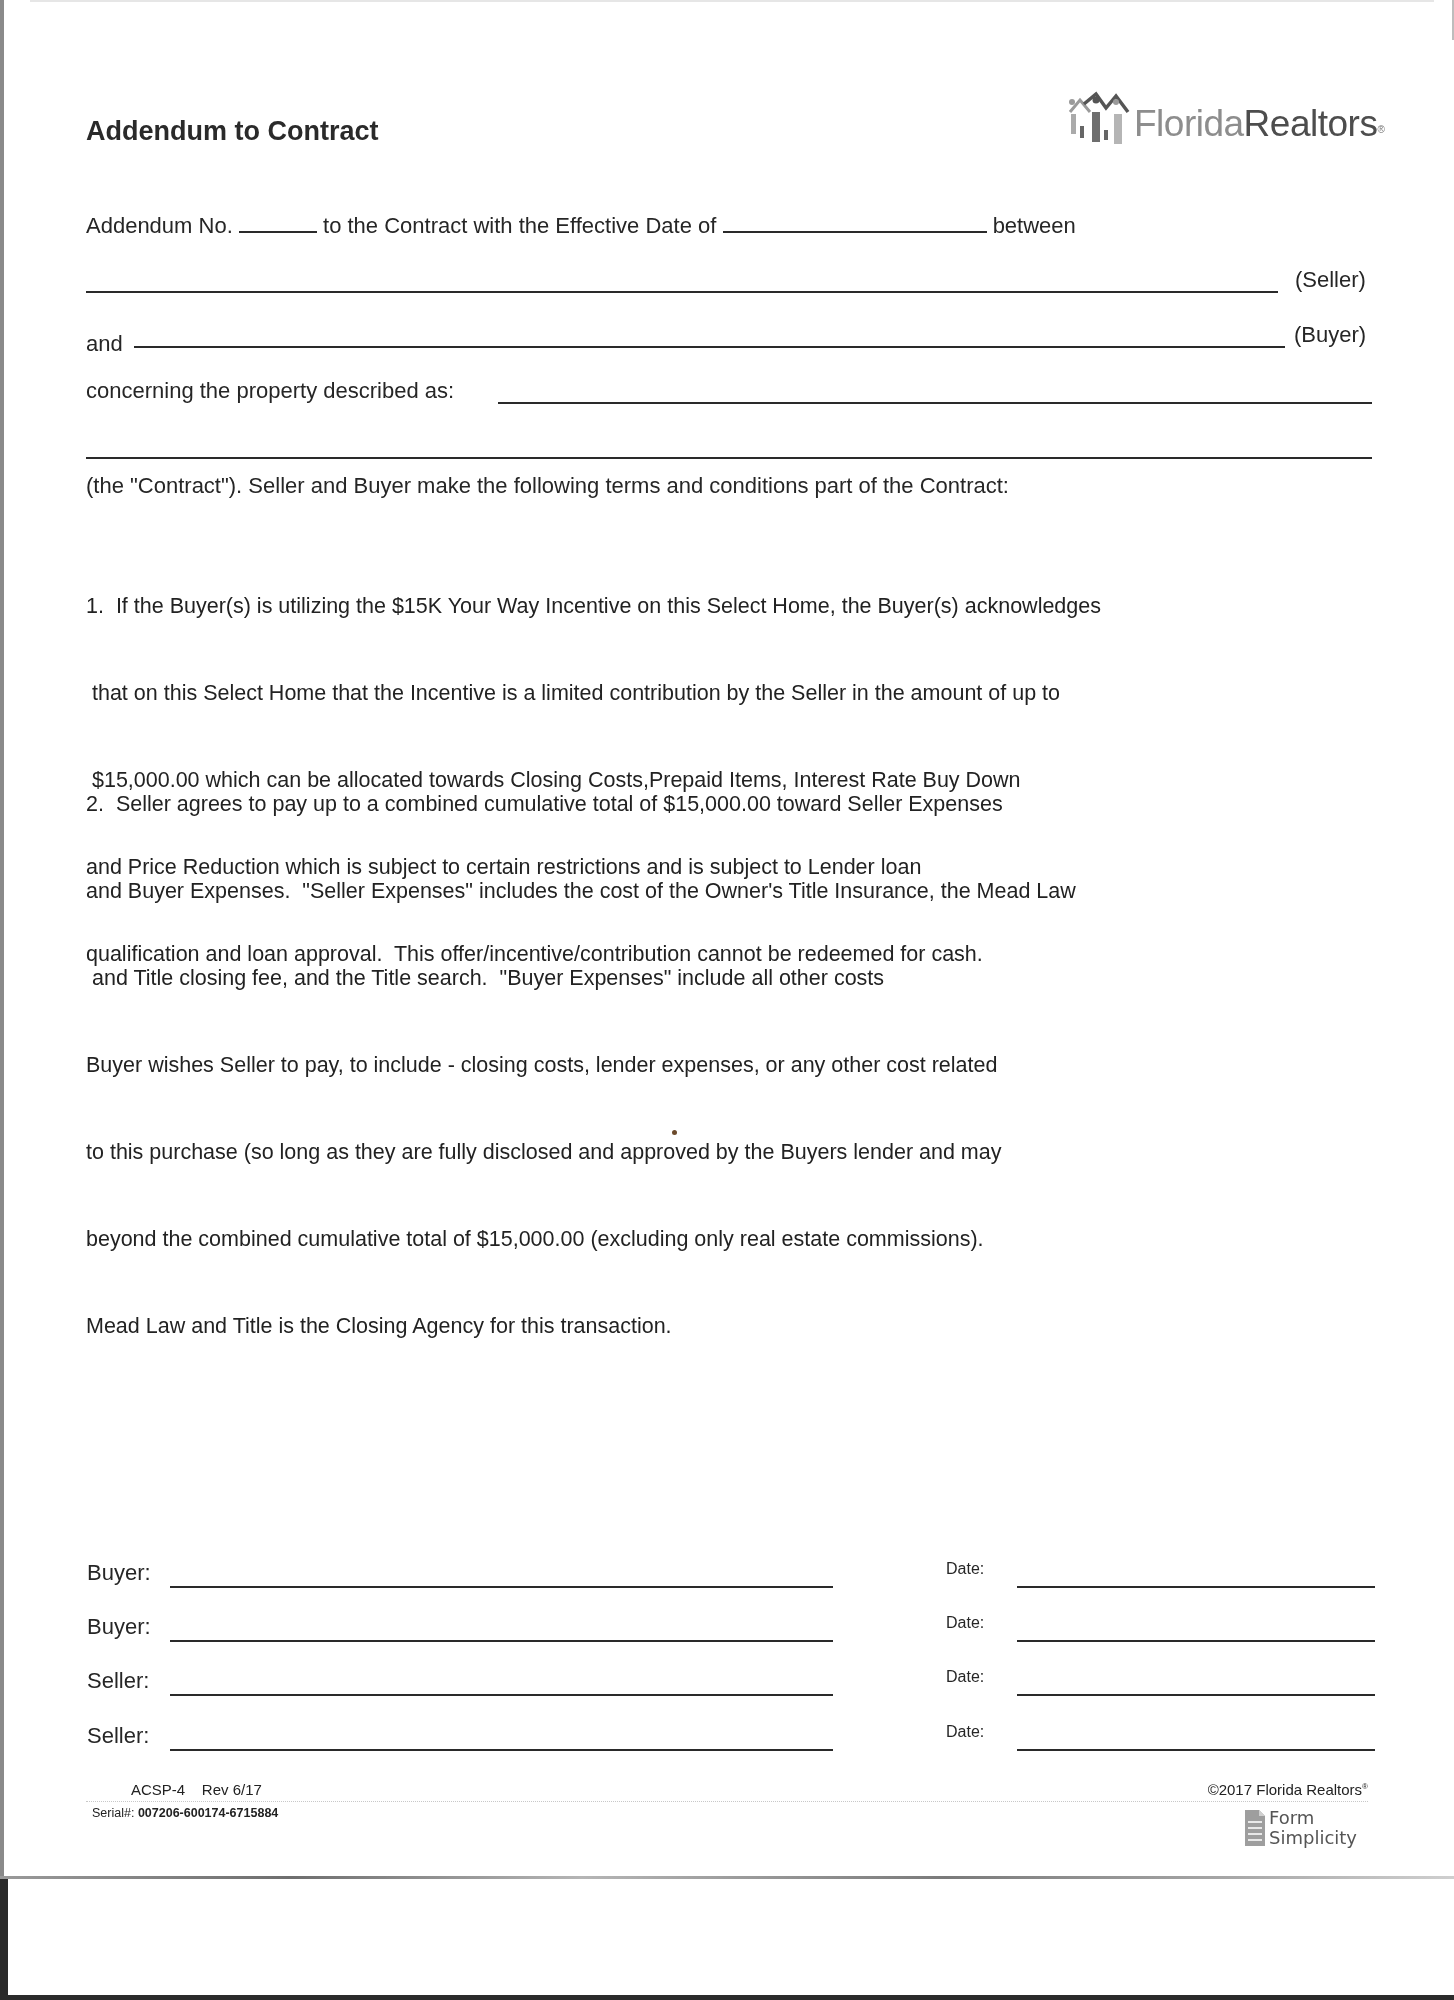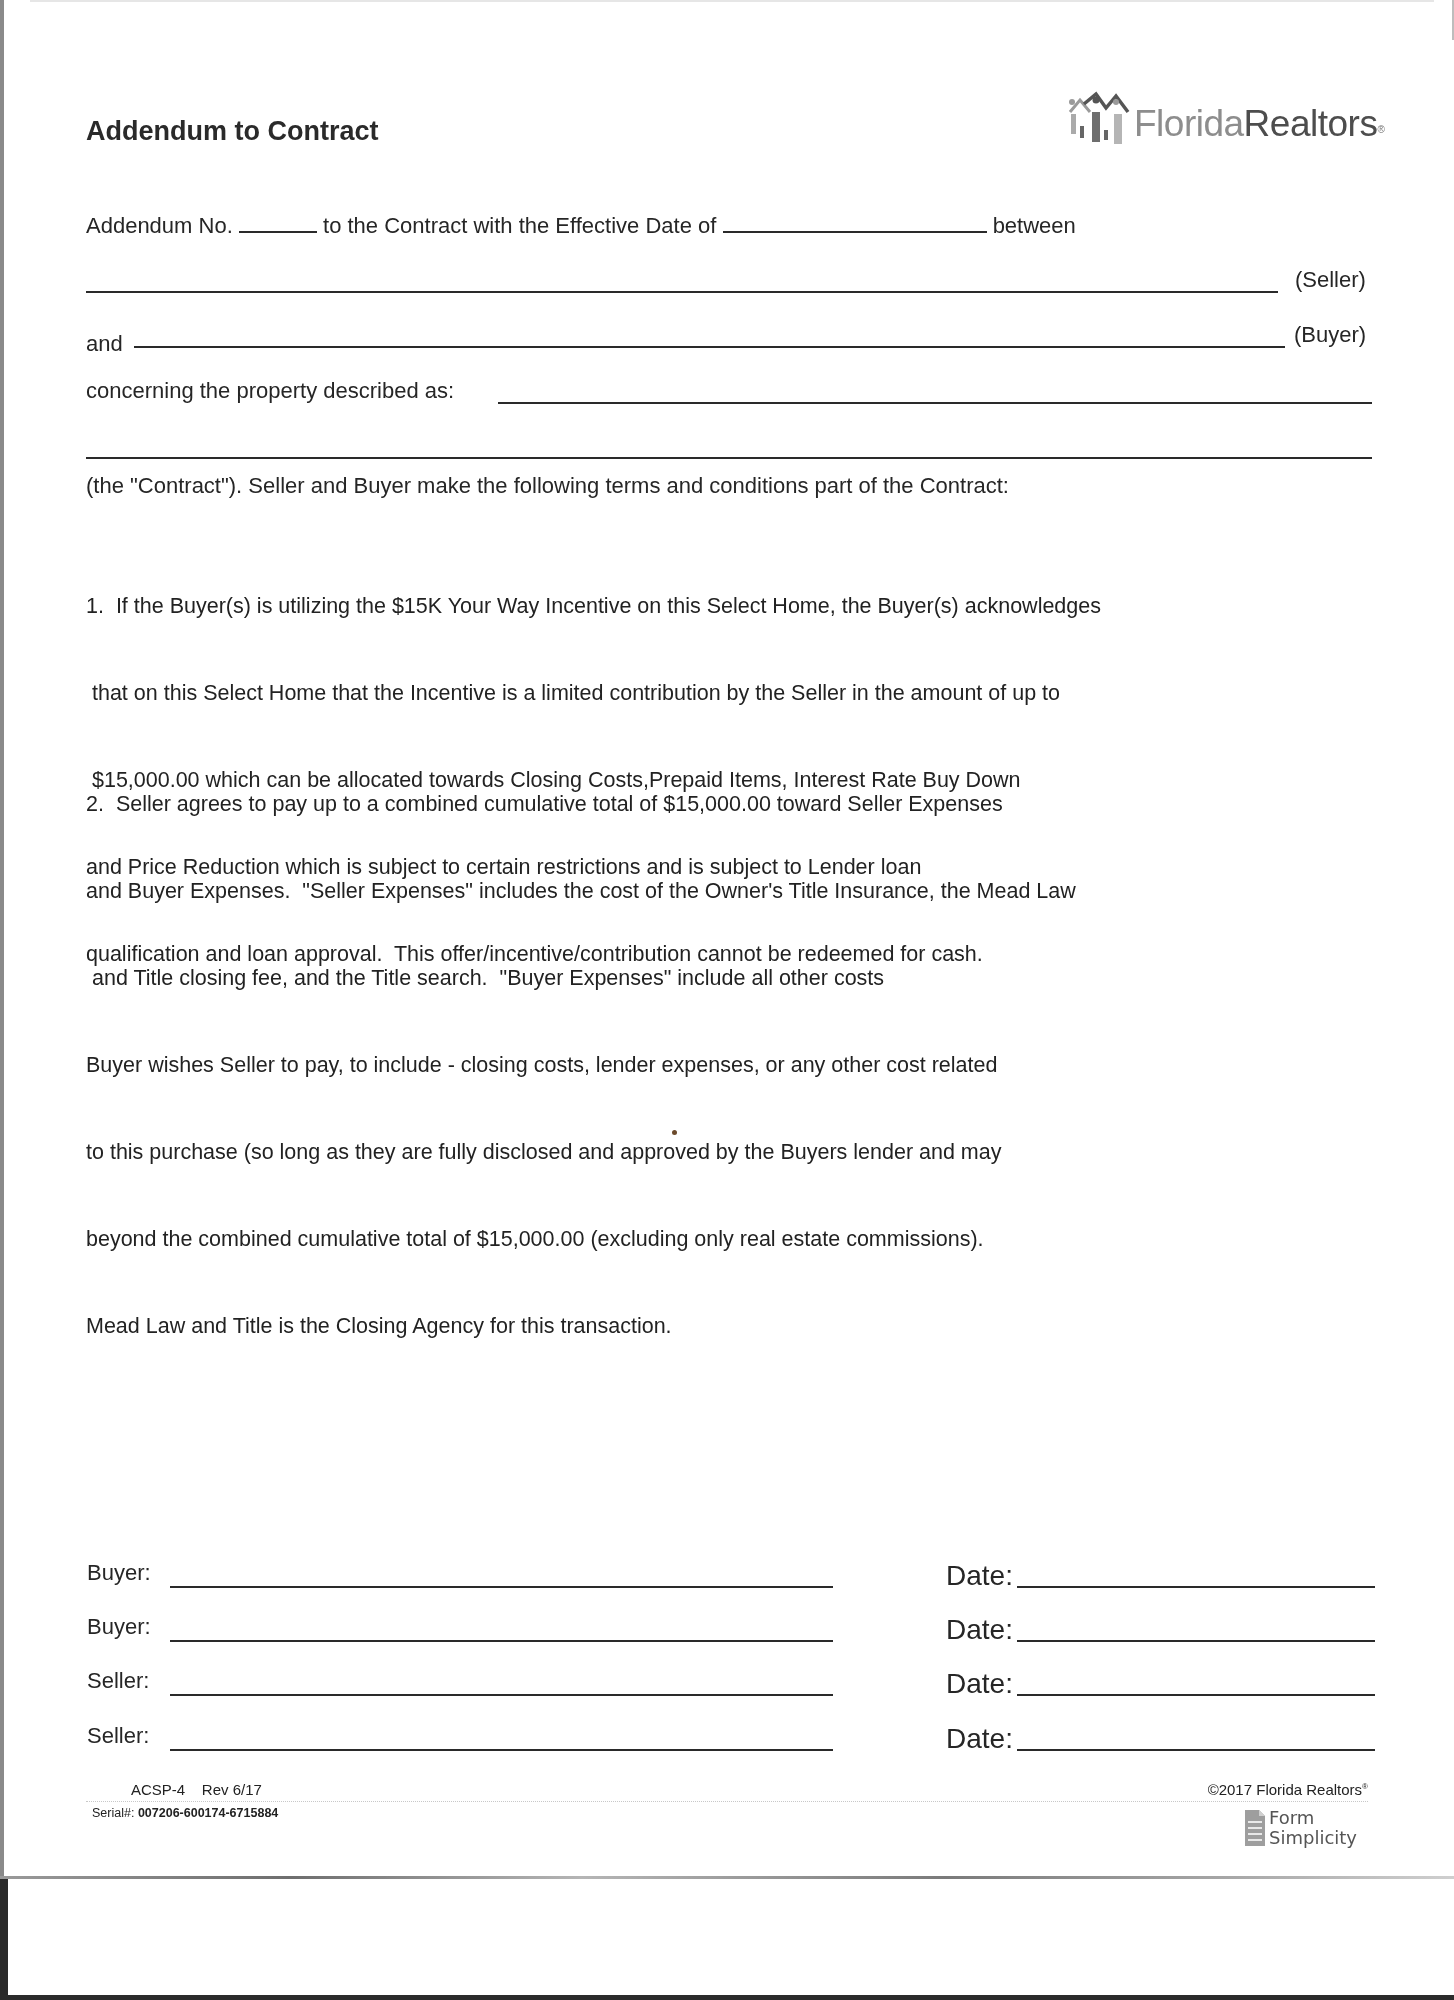--- a/index.html
+++ b/index.html
@@ -27,21 +27,21 @@
 
   .line { position: absolute; font-size: 22px; line-height: 26px; white-space: nowrap; color: #262626; }
   .blank { display: inline-block; border-bottom: 2px solid #2a2a2a; height: 20px; vertical-align: baseline; }
   .rule { position: absolute; height: 0; border-top: 2px solid #2a2a2a; }
 
   .para { position: absolute; left: 86px; font-size: 21.5px; line-height: 29px; color: #222; white-space: pre; }
 
   .sig-row { position: absolute; left: 0; width: 1187px; height: 30px; }
   .sig-label { position: absolute; left: 87px; font-size: 22px; color: #262626; }
   .sig-line { position: absolute; left: 170px; width: 663px; top: 26px; border-top: 2px solid #2a2a2a; }
-  .date-label { position: absolute; left: 946px; font-size: 28px; color: #262626; }
+  .date-label { position: absolute; left: 946px; font-size: 16px; color: #262626; }
   .date-line { position: absolute; left: 1017px; width: 358px; top: 26px; border-top: 2px solid #2a2a2a; }
 
   .form-code { position: absolute; left: 131px; top: 1781px; font-size: 15px; color: #222; white-space: pre; }
   .footer-rule { position: absolute; left: 86px; right: 86px; top: 1801px; border-top: 1px dotted #c8c8c8; }
   .serial { position: absolute; left: 92px; top: 1806px; font-size: 12.5px; color: #222; }
   .serial b { font-weight: bold; }
   .copyright { position: absolute; right: 86px; top: 1781px; font-size: 15px; color: #222; }
   .copyright sup { font-size: 8px; }
   .fs-logo { position: absolute; left: 1244px; top: 1808px; display: flex; align-items: center; }
   .fs-icon { width: 22px; height: 38px; }

